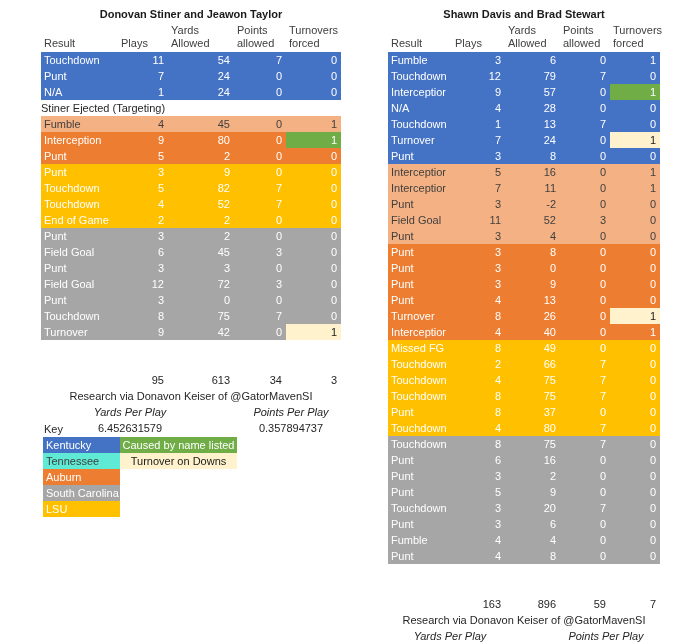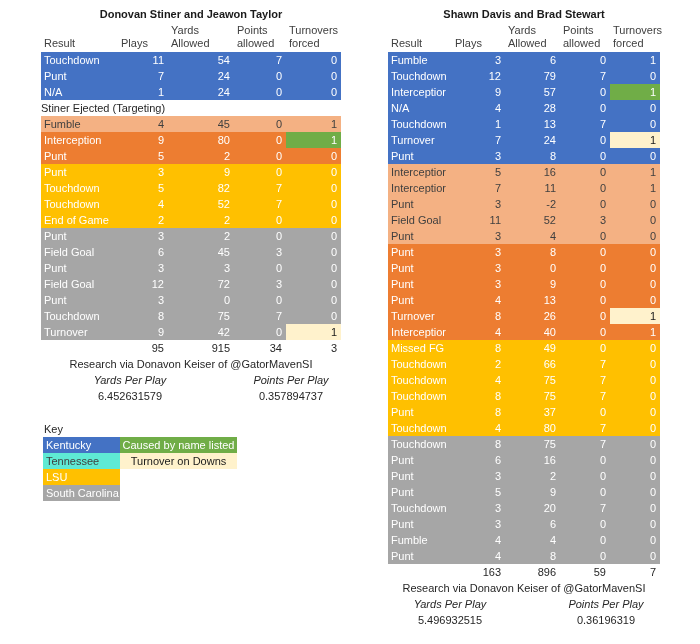--- a/index.html
+++ b/index.html
@@ -14,21 +14,21 @@
   .title{margin-top:6px;height:16px;line-height:16px;text-align:center;font-weight:bold;color:#1a1a1a;}
   .hdr{display:grid;height:30px;align-items:end;color:#404040;}
   .tbl-left .hdr,.tbl-left .row{grid-template-columns:77px 50px 66px 52px 55px;}
   .tbl-right .hdr,.tbl-right .row{grid-template-columns:64px 53px 55px 50px 50px;}
   .hdr .h{white-space:pre-line;line-height:13px;padding:0 0 2px 3px;}
   .row{display:grid;height:16px;line-height:16px;}
   .cell{overflow:hidden;white-space:nowrap;}
   .cell.txt{padding-left:3px;}
   .cell.num{text-align:right;padding-right:4px;}
   .note-row{display:block;height:16px;line-height:16px;text-align:left;background:#ffffff;color:#262626;}
-  .totals-row{color:#262626;background:#ffffff;}
+  .totals-row{color:#262626;background:#ffffff;margin-top:32px;}
   .research{height:16px;line-height:16px;text-align:center;color:#262626;}
   .footer{position:relative;height:34px;}
   .fl{position:absolute;height:16px;line-height:16px;text-align:center;color:#262626;}
   .tbl-left .fl.ypp{left:19px;width:140px;}
   .tbl-left .fl.ppp{left:180px;width:140px;}
   .tbl-right .fl.ypp{left:0px;width:124px;}
   .tbl-right .fl.ppp{left:148px;width:140px;}
   .fl.lbl{top:0;font-style:italic;} .fl.val{top:16px;}
   .key{position:absolute;left:43px;top:421px;width:194px;}
   .key-title{height:16px;line-height:16px;color:#262626;padding-left:1px;}
@@ -168,21 +168,21 @@
       <div class="row" style="background: rgb(166, 166, 166); color: rgb(255, 255, 255);">
         <div class="cell txt">Turnover</div>
         <div class="cell num">9</div>
         <div class="cell num">42</div>
         <div class="cell num">0</div>
         <div class="cell num" style="background: rgb(255, 242, 204); color: rgb(26, 26, 26);">1</div>
       </div>
       <div class="row totals-row">
         <div class="cell txt"></div>
         <div class="cell num">95</div>
-        <div class="cell num">915</div>
+        <div class="cell num">613</div>
         <div class="cell num">34</div>
         <div class="cell num">3</div>
       </div>
     </div>
   <div class="research">Research via Donavon Keiser of @GatorMavenSI</div>
   <div class="footer">
     <div class="fl lbl ypp">Yards Per Play</div>
     <div class="fl lbl ppp">Points Per Play</div>
     <div class="fl val ypp">6.452631579</div>
     <div class="fl val ppp">0.357894737</div>
@@ -448,21 +448,25 @@
   <div>
       <div class="key-row">
         <div class="key-team" style="background: rgb(68, 114, 196); color: rgb(255, 255, 255);">Kentucky</div>
         <div class="key-anno" style="background: rgb(112, 173, 71); color: rgb(255, 255, 255);">Caused by name listed</div>
       </div>
       <div class="key-row">
         <div class="key-team" style="background: #5eead4; color: rgb(63, 63, 63);">Tennessee</div>
         <div class="key-anno" style="background: rgb(255, 242, 204); color: rgb(26, 26, 26);">Turnover on Downs</div>
       </div>
       <div class="key-row">
-        <div class="key-team" style="background: rgb(255, 192, 0); color: rgb(255, 255, 255);">LSU</div>
+        <div class="key-team" style="background: rgb(237, 125, 49); color: rgb(255, 255, 255);">Auburn</div>
         <div class="key-anno"></div>
       </div>
       <div class="key-row">
         <div class="key-team" style="background: rgb(166, 166, 166); color: rgb(255, 255, 255);">South Carolina</div>
+        <div class="key-anno"></div>
+      </div>
+      <div class="key-row">
+        <div class="key-team" style="background: rgb(255, 192, 0); color: rgb(255, 255, 255);">LSU</div>
         <div class="key-anno"></div>
       </div>
     </div>
 </div>
 
 </body></html>

